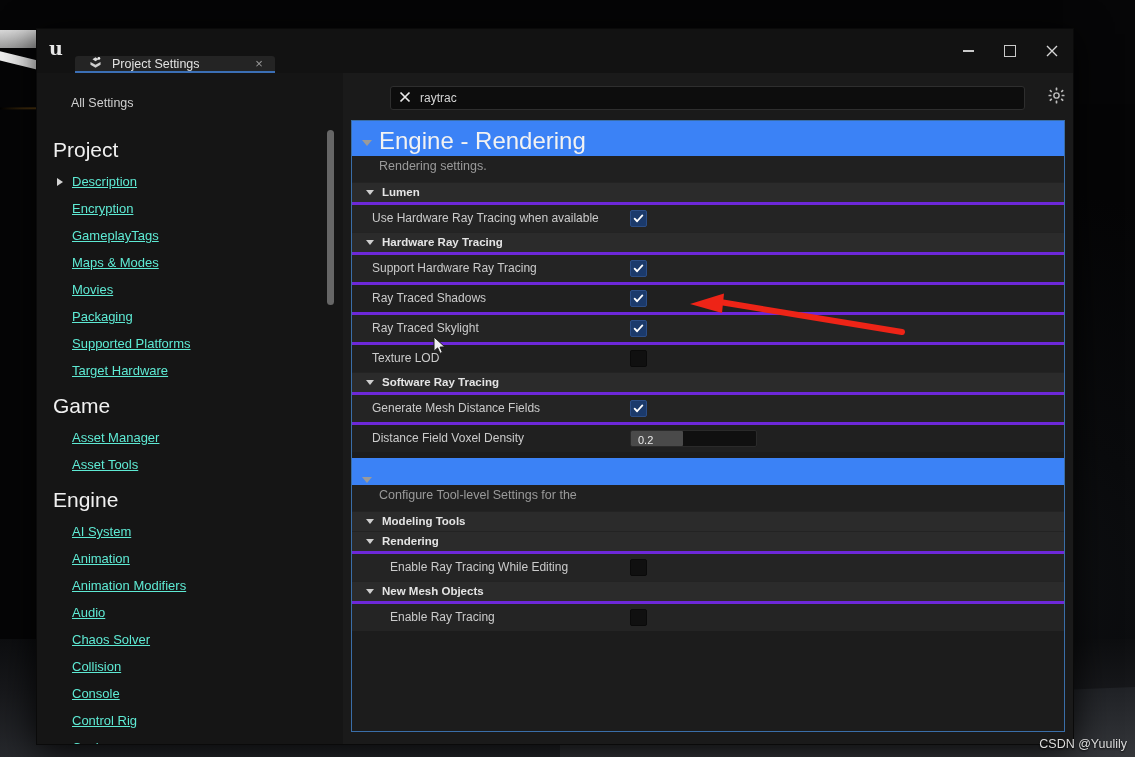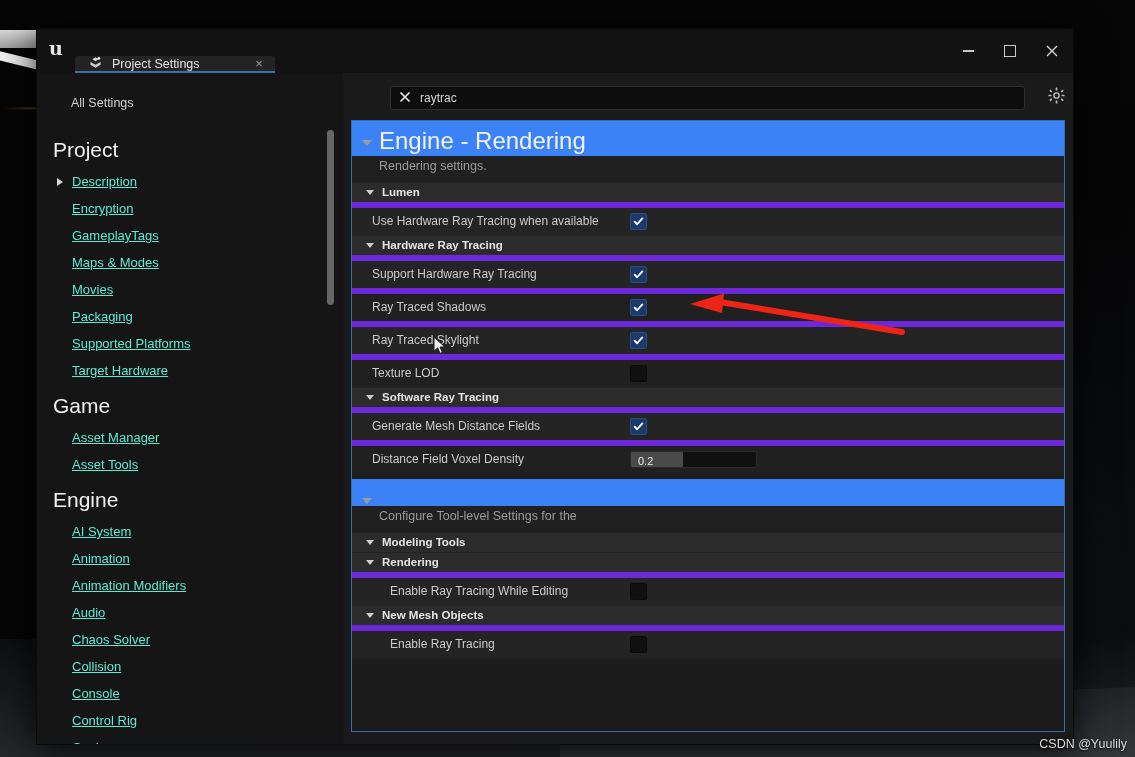--- a/index.html
+++ b/index.html
@@ -268,21 +268,21 @@
     border-top-width: 5px;
   }
   .cat-label {
     color: #e4e4e4; font-size: 11.5px; font-weight: bold;
   }
 
   .prop-row {
     display: flex; align-items: center;
     height: 27px;
     background: #242424;
-    border-top: 6px solid #6d28d9;
+    border-top: 3px solid #6d28d9;
   }
   .prop-row.alt { background: #202020; }
   .prop-label {
     color: #cbcbcb; font-size: 12px;
     width: 278px;
     padding-left: 20px;
     box-sizing: border-box;
     white-space: nowrap;
   }
   .prop-label.indent2 { padding-left: 38px; }

